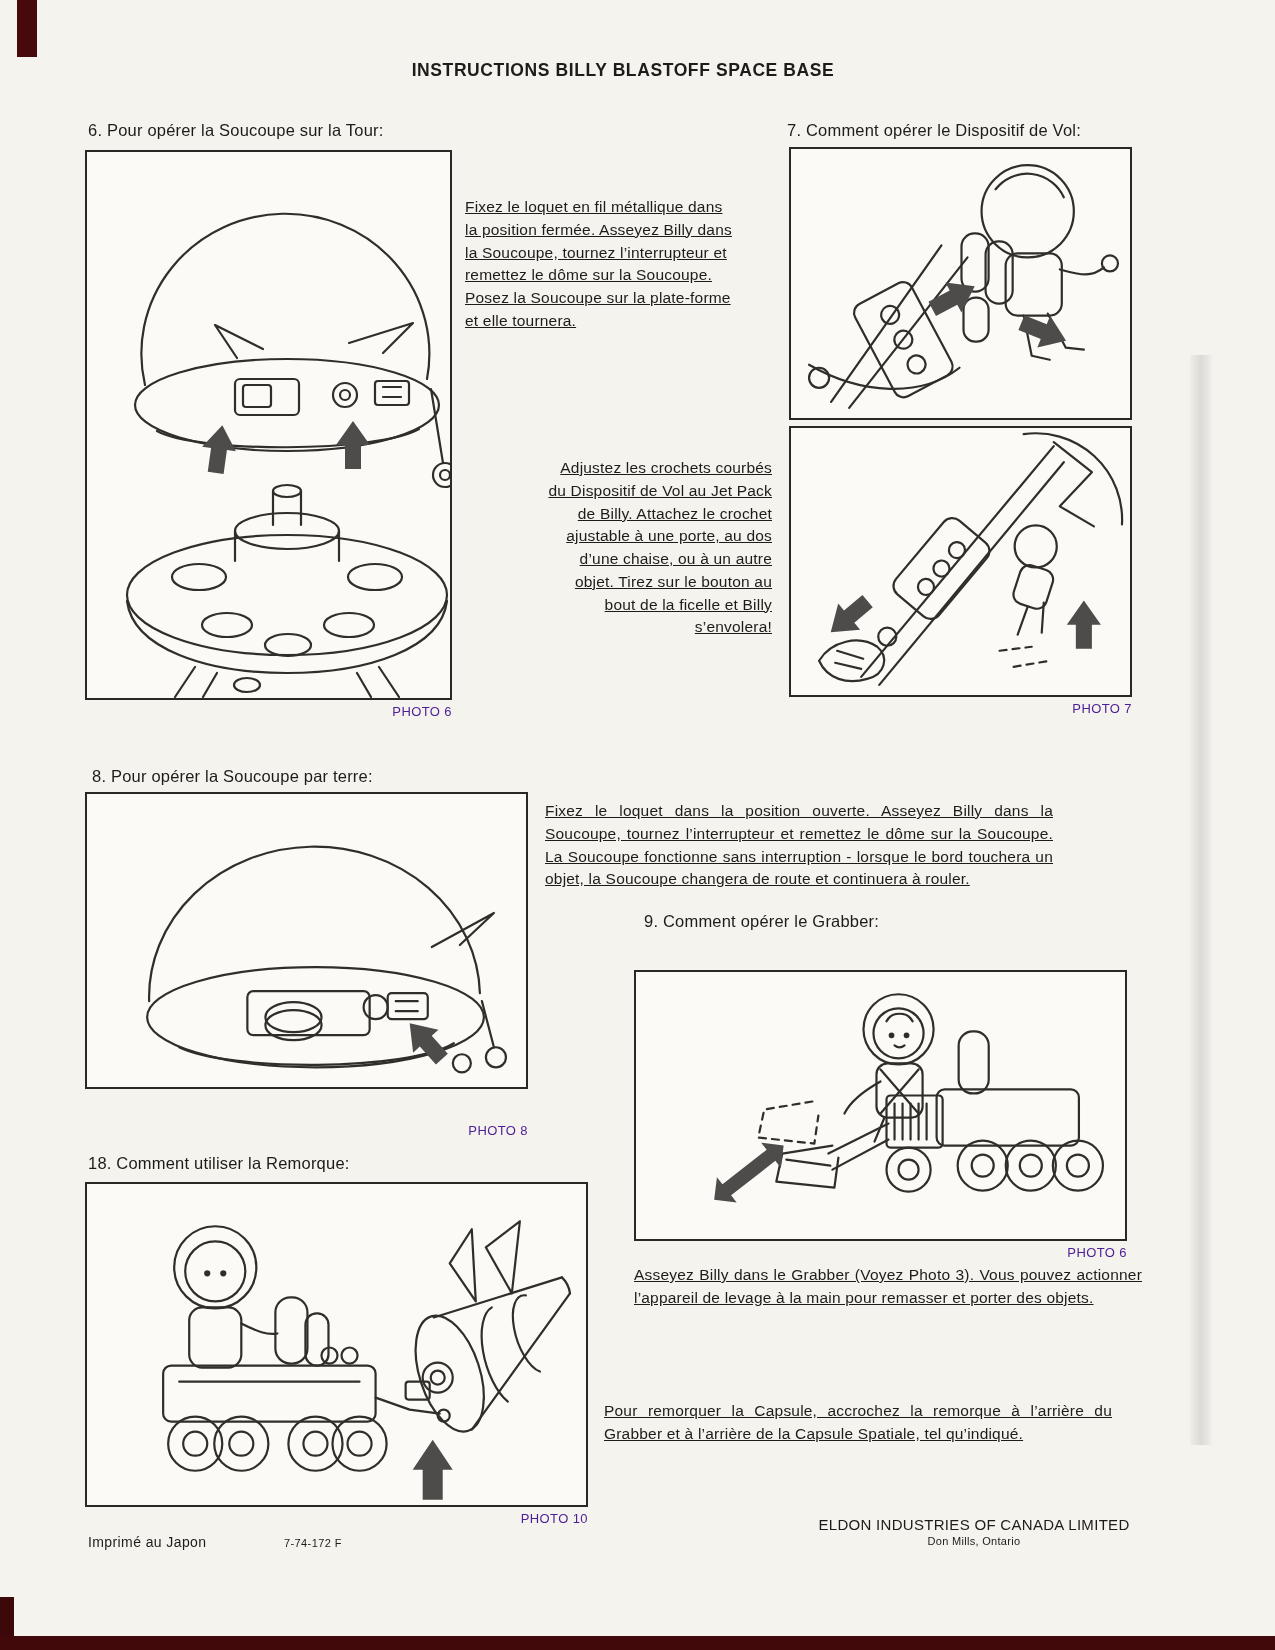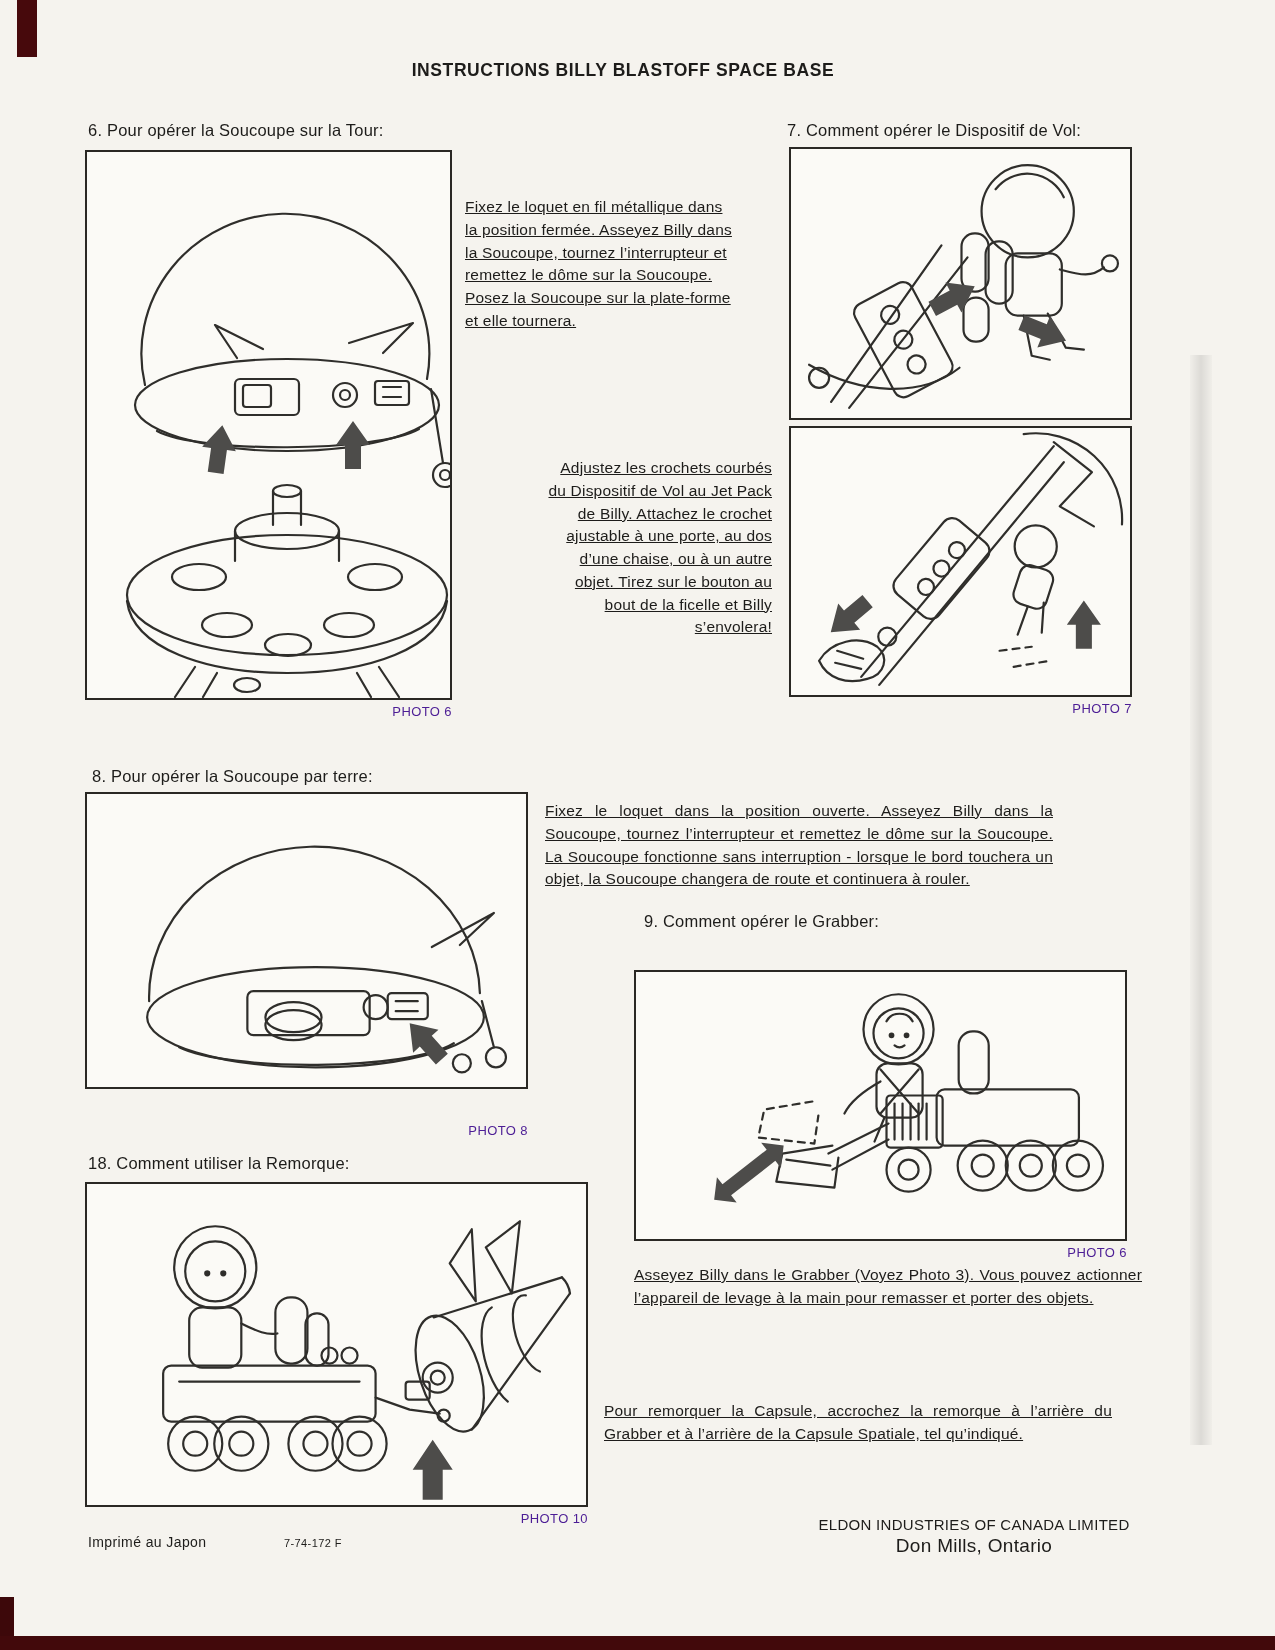--- a/index.html
+++ b/index.html
@@ -20,21 +20,21 @@
   .photo-frame svg { display:block; width:100%; height:100%; }
   .photo-label {
     position:absolute; font-size:13px; letter-spacing:.4px; color:#4c1d95; text-align:right;
   }
   .art { stroke:#2f2e2b; fill:none; stroke-width:2.2; stroke-linecap:round; stroke-linejoin:round; }
   .arrow { fill:#4d4c4a; stroke:none; }
   .dash { stroke-dasharray:7 6; }
   .footer-text { position:absolute; font-size:14px; letter-spacing:.4px; }
   .company-block { position:absolute; left:806px; top:1516px; width:336px; text-align:center; }
   .company-name { font-size:15px; letter-spacing:.3px; }
-  .company-city { font-size:19px; letter-spacing:.3px; margin-top:2px; }
+  .company-city { font-size:11px; letter-spacing:.3px; margin-top:2px; }
   .artifact { position:absolute; }
 </style>
 </head>
 <body>
 
 <div class="page">
 
   <div class="artifact" style="left:17px;top:0;width:20px;height:57px;background:#47090c;"></div>
   <div class="artifact" style="left:0;top:1597px;width:14px;height:53px;background:#3d080a;"></div>
   <div class="artifact" style="left:0;top:1636px;width:1275px;height:14px;background:#42090b;"></div>

